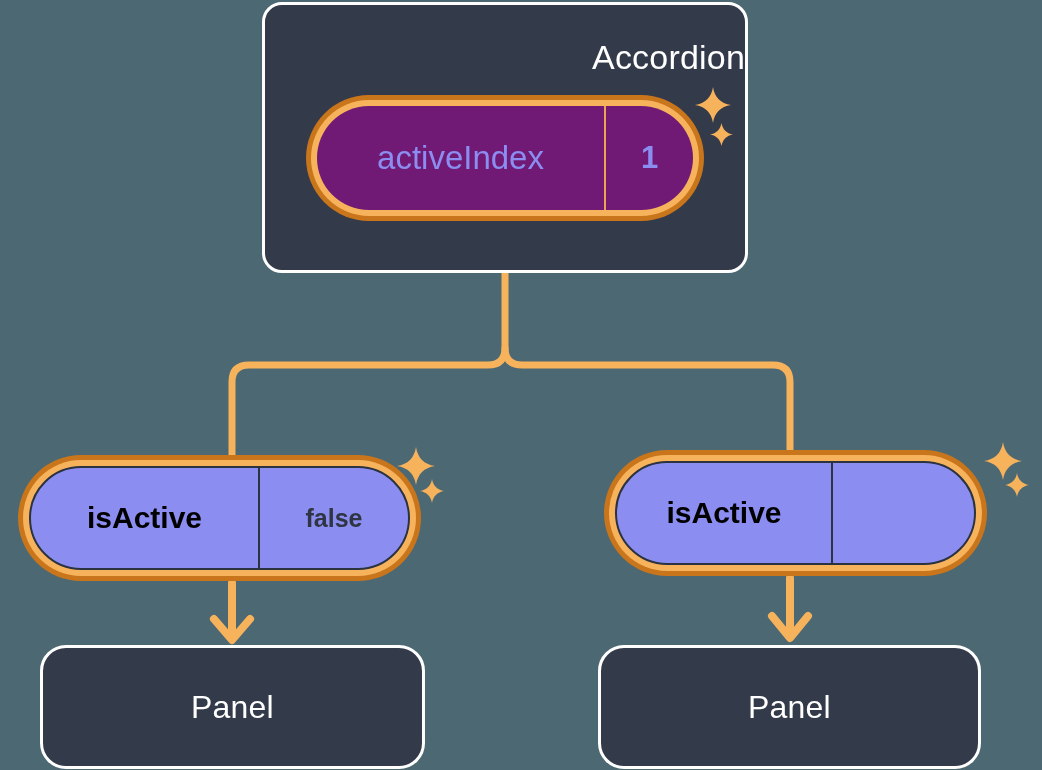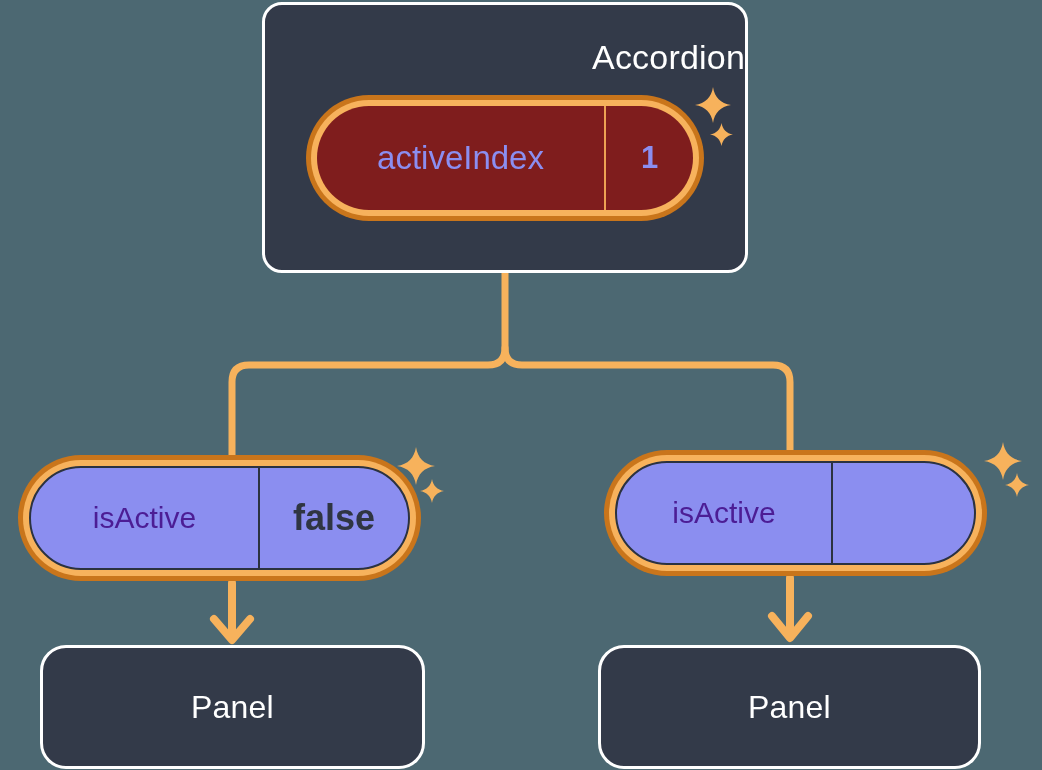--- a/index.html
+++ b/index.html
@@ -105,21 +105,21 @@
   }
 
   
   #pill-active-index {
     left: 306px;
     top: 95px;
     width: 398px;
     height: 126px;
   }
   #pill-active-index .pill-body {
-    background: #7f1d1d;
+    background: #701a75;
   }
   #pill-active-index .cell-key {
     flex: 0 0 289px;
     color: #8b8ef0;
     font-size: 33px;
     font-weight: 400;
     border-right: 2px solid #e9a martin;
     border-right: 2px solid #eda254;
   }
   #pill-active-index .cell-val {
@@ -128,28 +128,28 @@
     font-size: 31px;
     font-weight: 700;
   }
 
   
   .pill-bool .pill-body {
     background: #8b8ef0;
     border: 2px solid #2b3240;
   }
   .pill-bool .cell-key {
-    color: #4c1d95;
+    color: #000000;
     font-size: 30px;
-    font-weight: 400;
+    font-weight: 700;
     border-right: 2px solid #2b3240;
   }
   .pill-bool .cell-val {
     color: #2f3542;
-    font-size: 36px;
+    font-size: 25px;
     font-weight: 700;
   }
 
   #pill-is-active-left {
     left: 18px;
     top: 455px;
     width: 403px;
     height: 126px;
   }
   #pill-is-active-left .cell-key { flex: 0 0 229px; }

